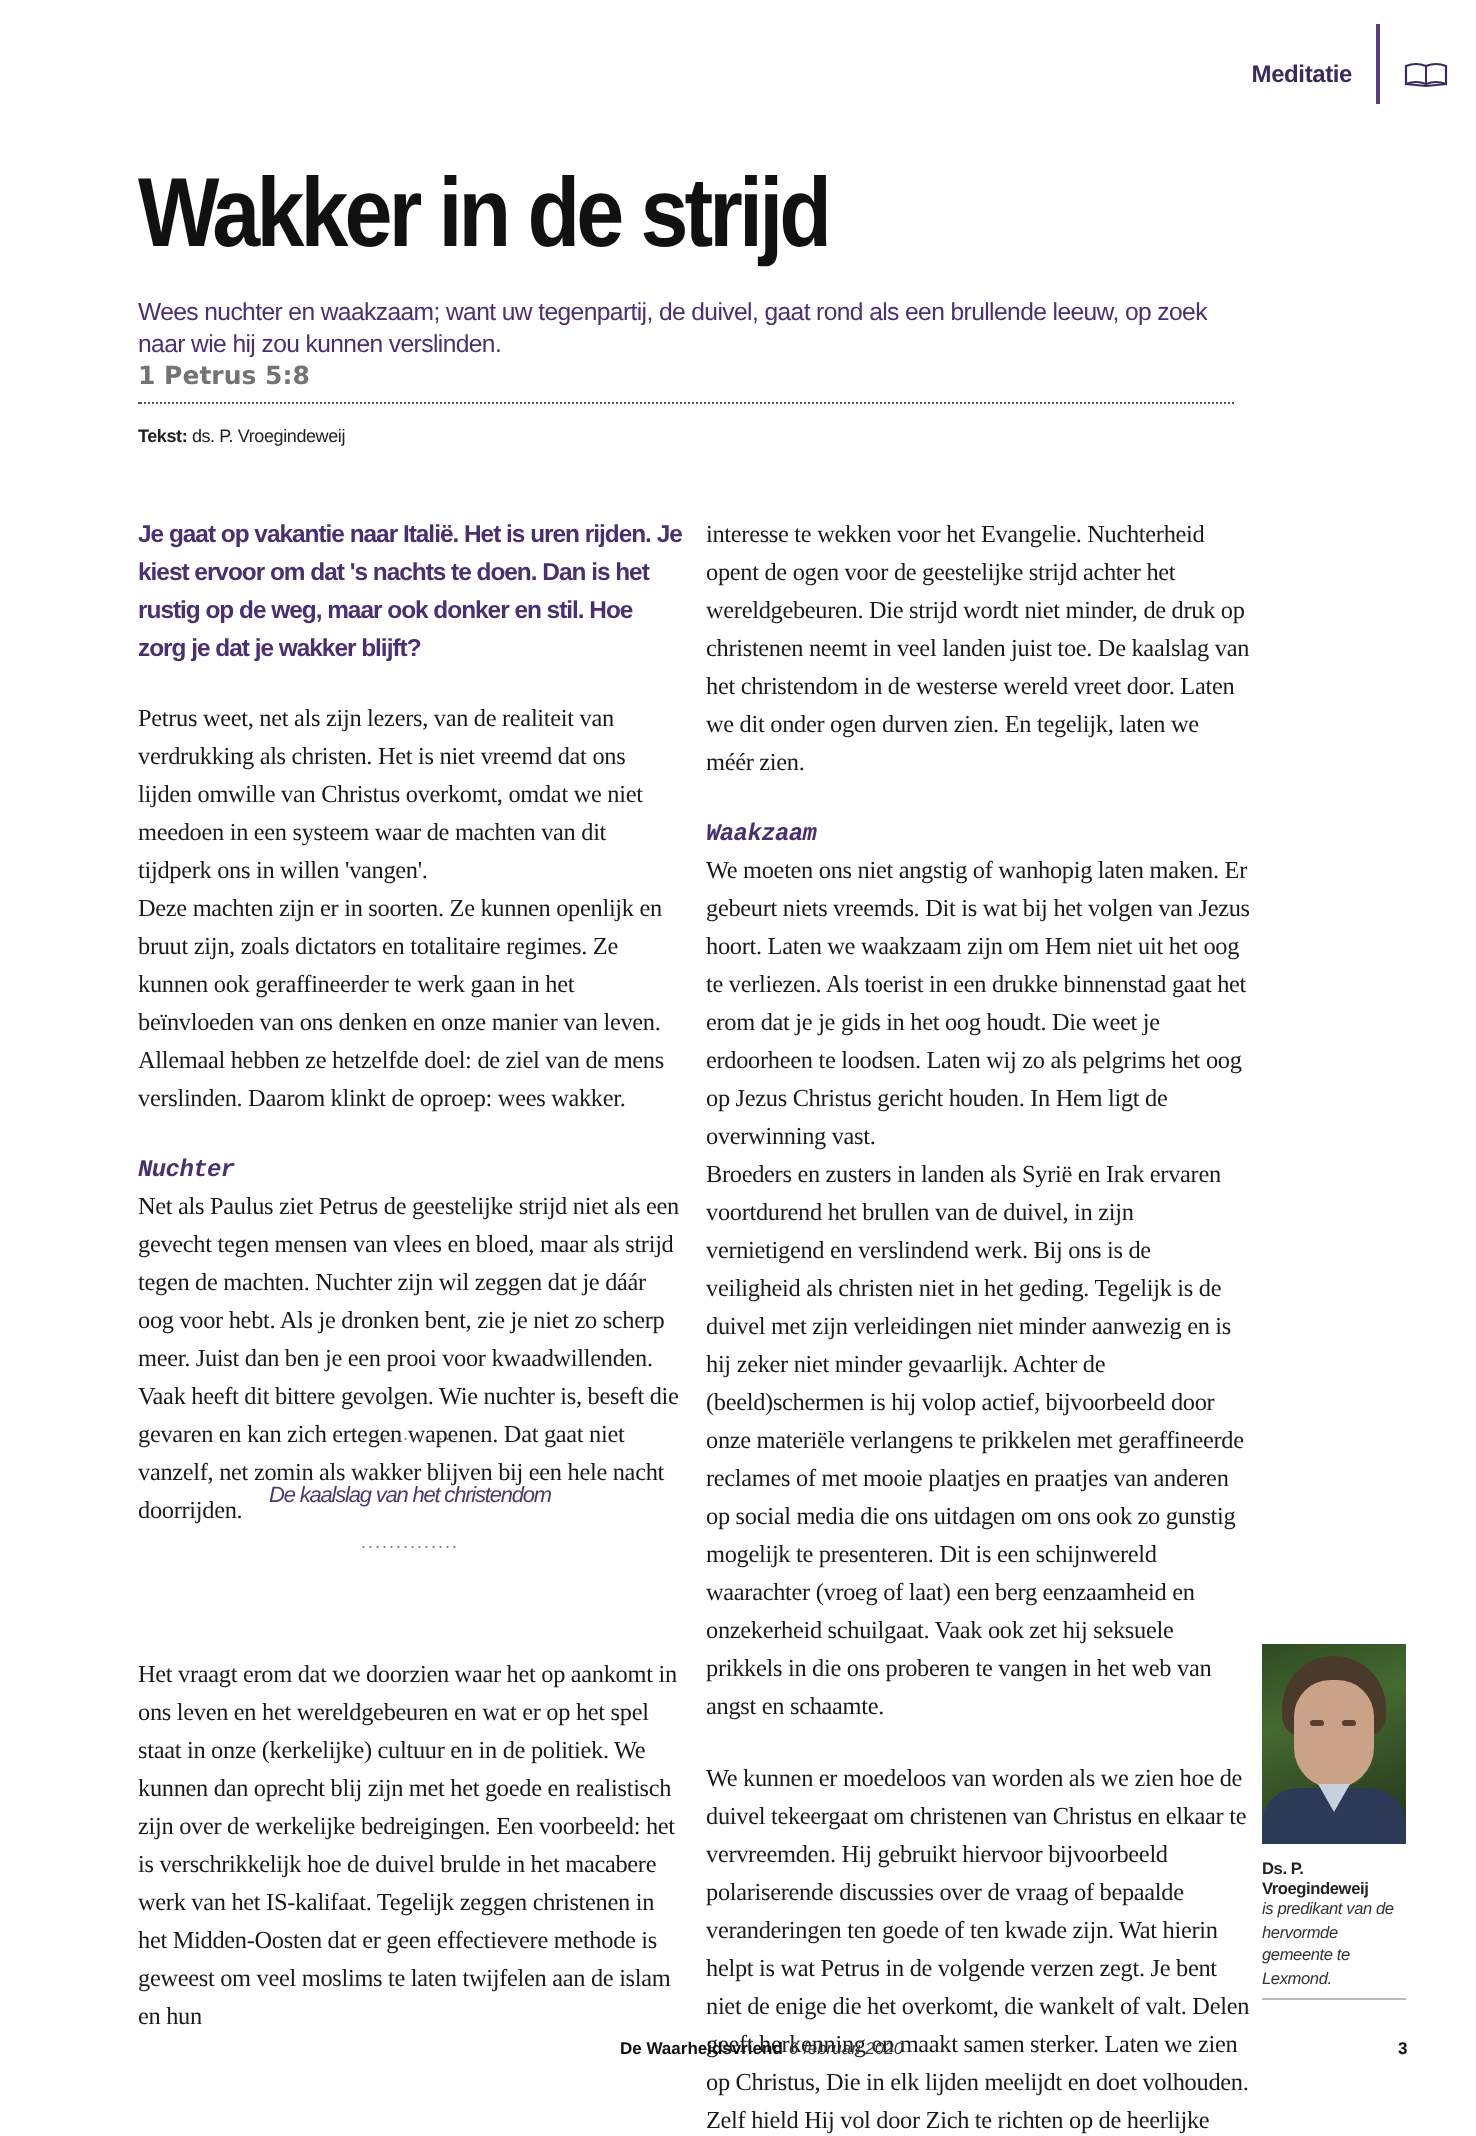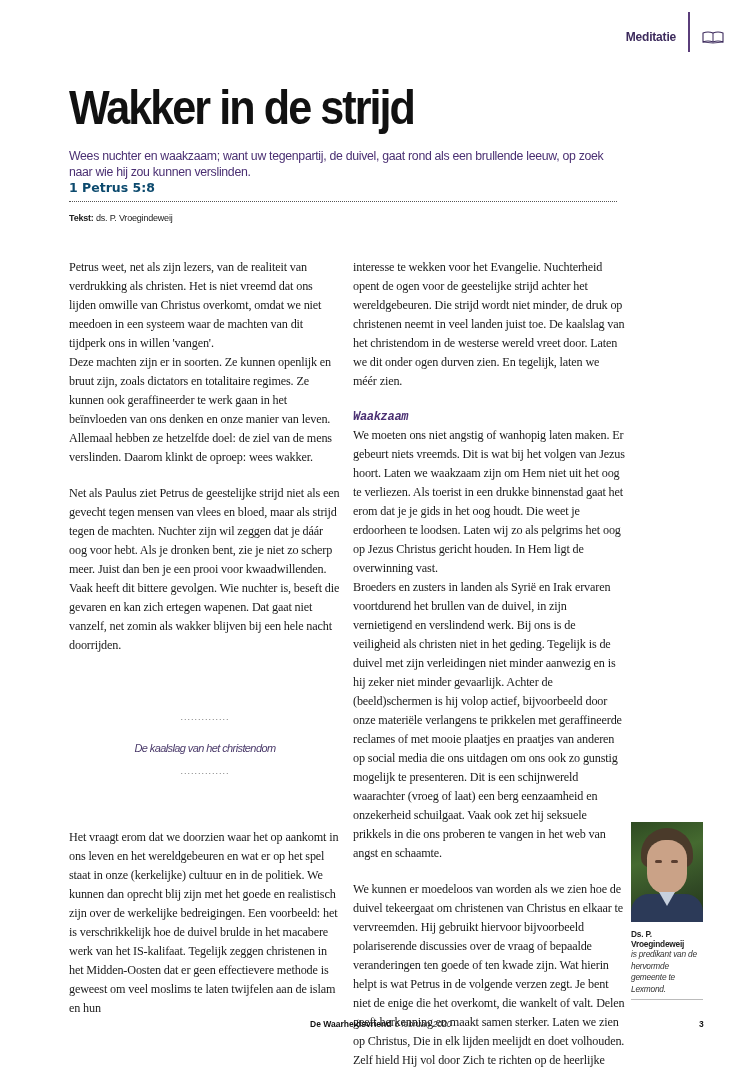--- a/index.html
+++ b/index.html
@@ -7,21 +7,21 @@
   body { position: relative; font-family: "Liberation Serif", serif; color: #1a1a1a; }
 
   .topbar { position: absolute; top: 0; right: 0; height: 52px; width: 200px; }
   .section-label { position: absolute; right: 62px; top: 30px; font-family: Liberation Sans, sans-serif; font-weight: bold; font-size: 12px; color: #3c2a5c; letter-spacing: -0.2px; }
   .vline { position: absolute; right: 48px; top: 12px; width: 2px; height: 40px; background: #5a3d7a; }
   .book-icon { position: absolute; right: 14px; top: 30px; width: 22px; height: 14px; }
 
   .title { position: absolute; left: 69px; top: 83px; font-family: "Liberation Sans", sans-serif; font-weight: bold; font-size: 49px; letter-spacing: -2.2px; color: #111; line-height: 1; transform: scaleX(0.88); transform-origin: left top; }
 
   .verse { position: absolute; left: 69px; top: 149px; width: 540px; font-family: "Liberation Sans", sans-serif; font-size: 12.3px; line-height: 15.5px; color: #4a2f72; letter-spacing: -0.3px; }
-  .verse-ref { position: absolute; left: 69px; top: 180px; font-family: "DejaVu Sans", sans-serif; font-weight: bold; font-size: 12.5px; color: #0c4a6e; }
+  .verse-ref { position: absolute; left: 69px; top: 180px; font-family: "DejaVu Sans", sans-serif; font-weight: bold; font-size: 12.5px; color: #737373; }
 
   .dotted-rule { position: absolute; left: 69px; top: 201px; width: 548px; height: 0; border-top: 1.4px dotted #555; }
 
   .byline { position: absolute; left: 69px; top: 213px; font-family: "Liberation Sans", sans-serif; font-size: 9px; color: #222; letter-spacing: -0.2px; }
   .byline b { font-weight: bold; }
 
   .col { position: absolute; width: 272px; font-size: 12.2px; line-height: 19px; letter-spacing: -0.15px; }
   .col-left { left: 69px; top: 258px; }
   .col-right { left: 353px; top: 258px; }
 
@@ -70,23 +70,25 @@
 <p class="verse-ref">1 Petrus 5:8</p>
 
 <div class="dotted-rule"></div>
 
 <div class="byline">
   <b>Tekst:</b>
   <span>ds. P. Vroegindeweij</span>
 </div>
 
 <div class="col col-left">
+  <p class="lead">Je gaat op vakantie naar Italië. Het is uren rijden. Je kiest ervoor om dat 's nachts te doen. Dan is het rustig op de weg, maar ook donker en stil. Hoe zorg je dat je wakker blijft?</p>
   <p class="para">Petrus weet, net als zijn lezers, van de realiteit van verdrukking als christen. Het is niet vreemd dat ons lijden omwille van Christus overkomt, omdat we niet meedoen in een systeem waar de machten van dit tijdperk ons in willen 'vangen'.</p>
   <p class="para">Deze machten zijn er in soorten. Ze kunnen openlijk en bruut zijn, zoals dictators en totalitaire regimes. Ze kunnen ook geraffineerder te werk gaan in het beïnvloeden van ons denken en onze manier van leven. Allemaal hebben ze hetzelfde doel: de ziel van de mens verslinden. Daarom klinkt de oproep: wees wakker.</p>
   <div class="gap"></div>
+  <h3 class="subhead">Nuchter</h3>
   <p class="para">Net als Paulus ziet Petrus de geestelijke strijd niet als een gevecht tegen mensen van vlees en bloed, maar als strijd tegen de machten. Nuchter zijn wil zeggen dat je dáár oog voor hebt. Als je dronken bent, zie je niet zo scherp meer. Juist dan ben je een prooi voor kwaadwillenden. Vaak heeft dit bittere gevolgen. Wie nuchter is, beseft die gevaren en kan zich ertegen wapenen. Dat gaat niet vanzelf, net zomin als wakker blijven bij een hele nacht doorrijden.</p>
 </div>
 
 <div class="pullquote">
   <div class="pq-dots">..............</div>
   <div class="pq-text">
     <span>De kaalslag van het christendom</span><br>
   </div>
   <div class="pq-dots">..............</div>
 </div>

